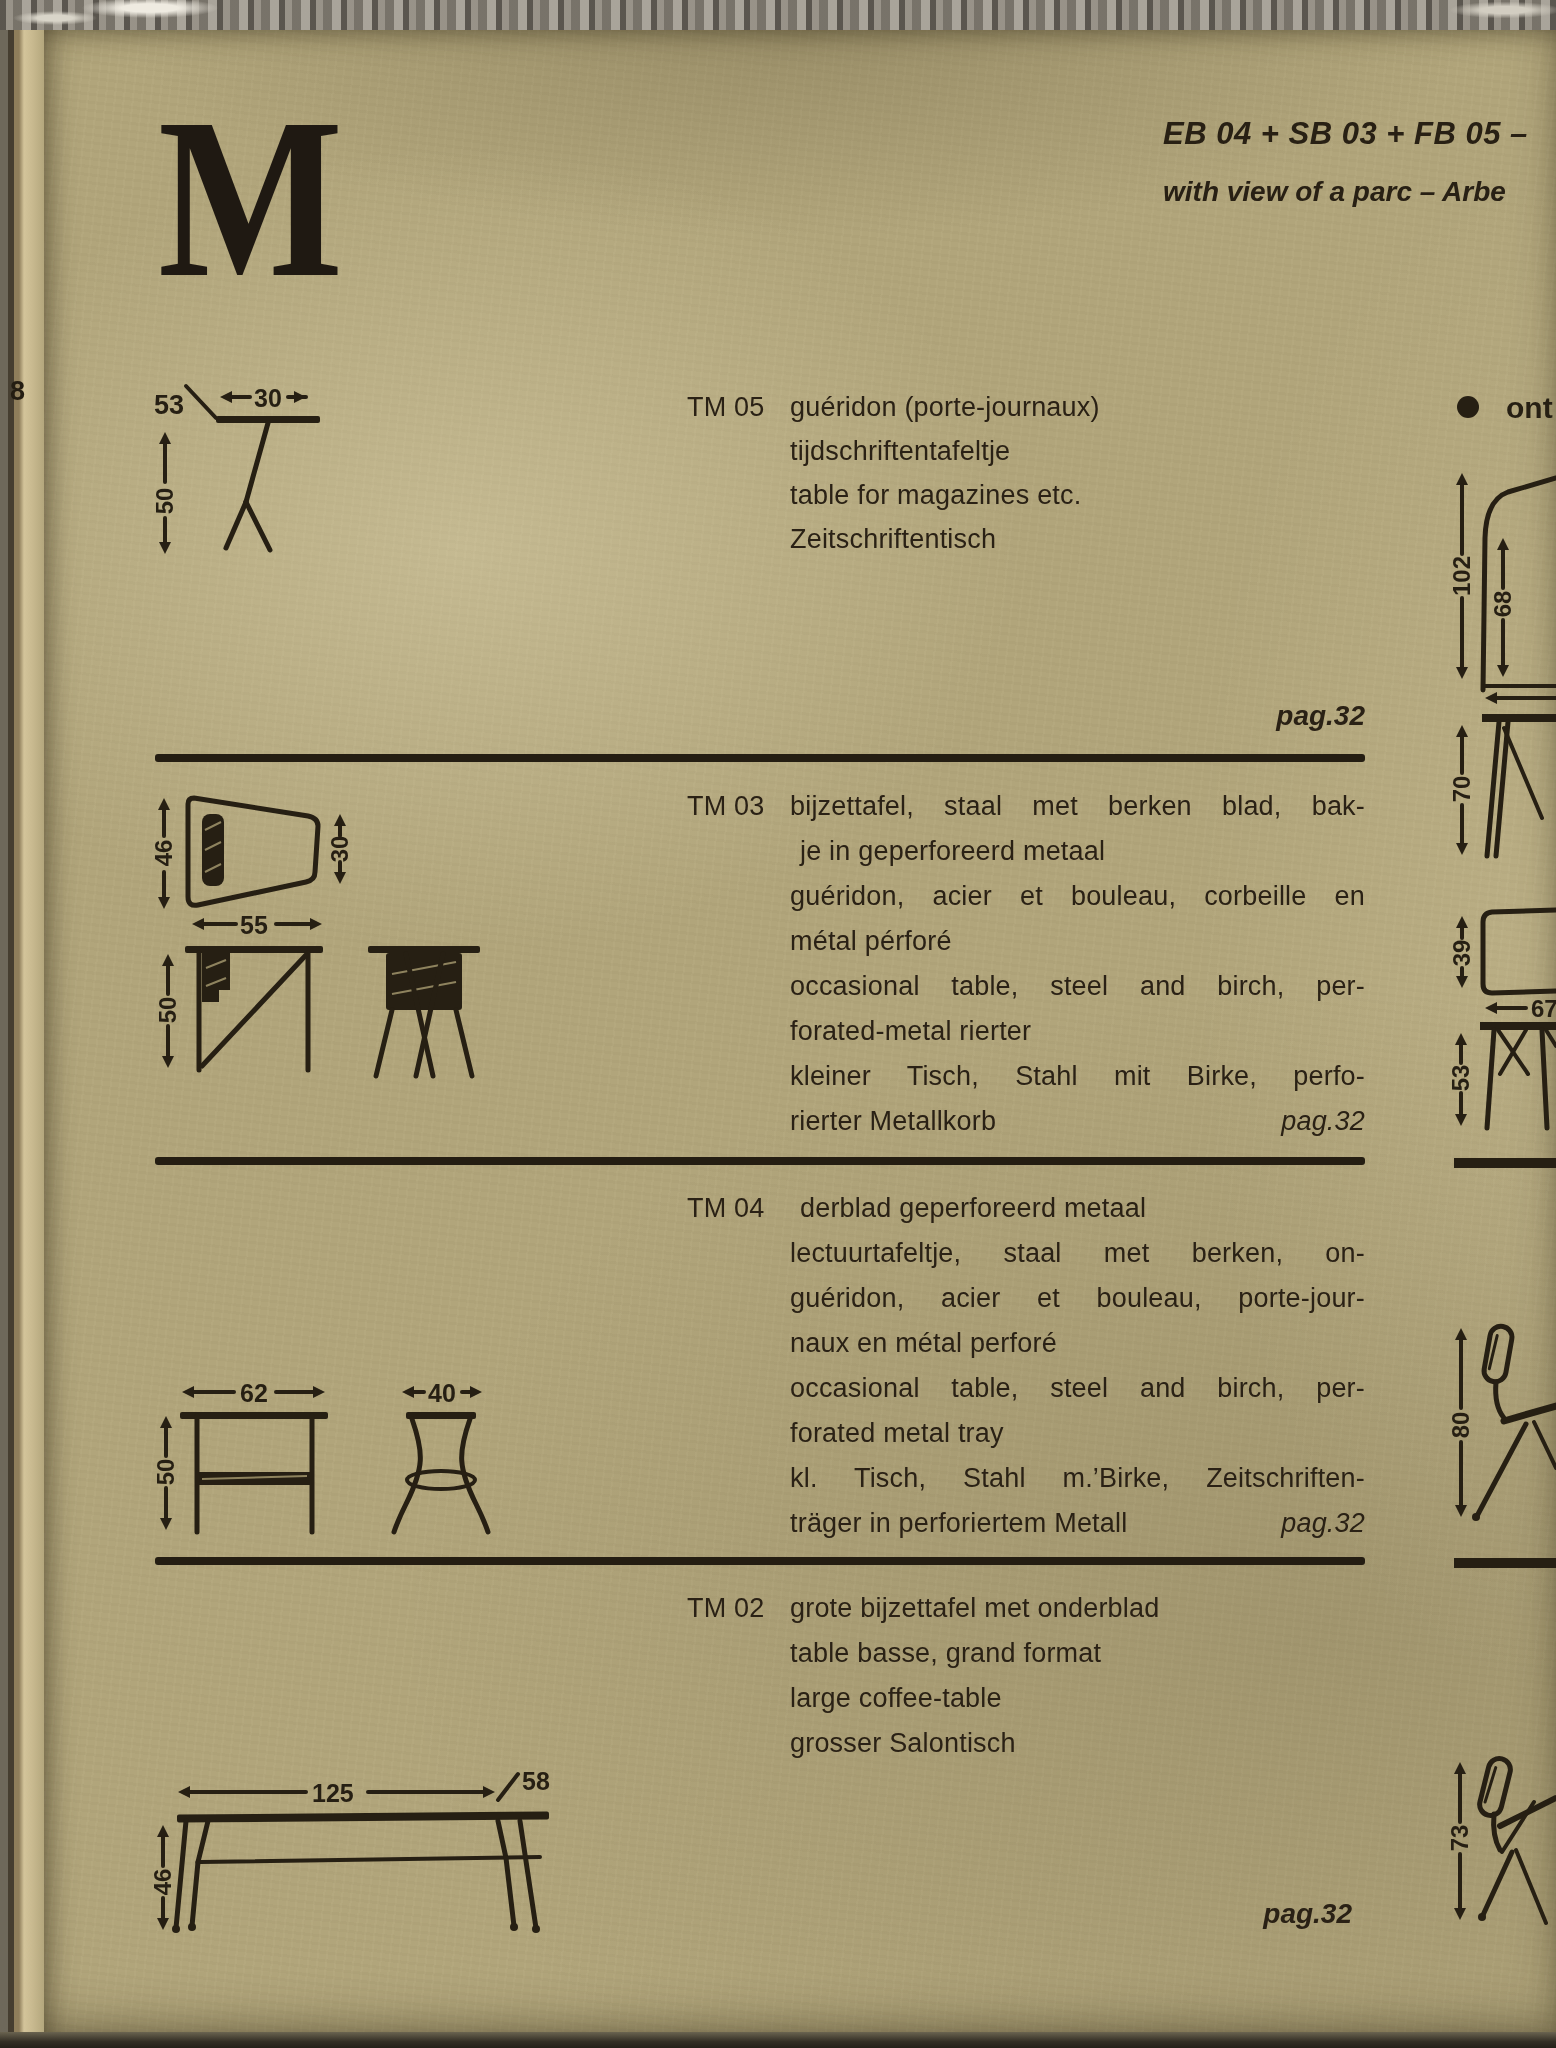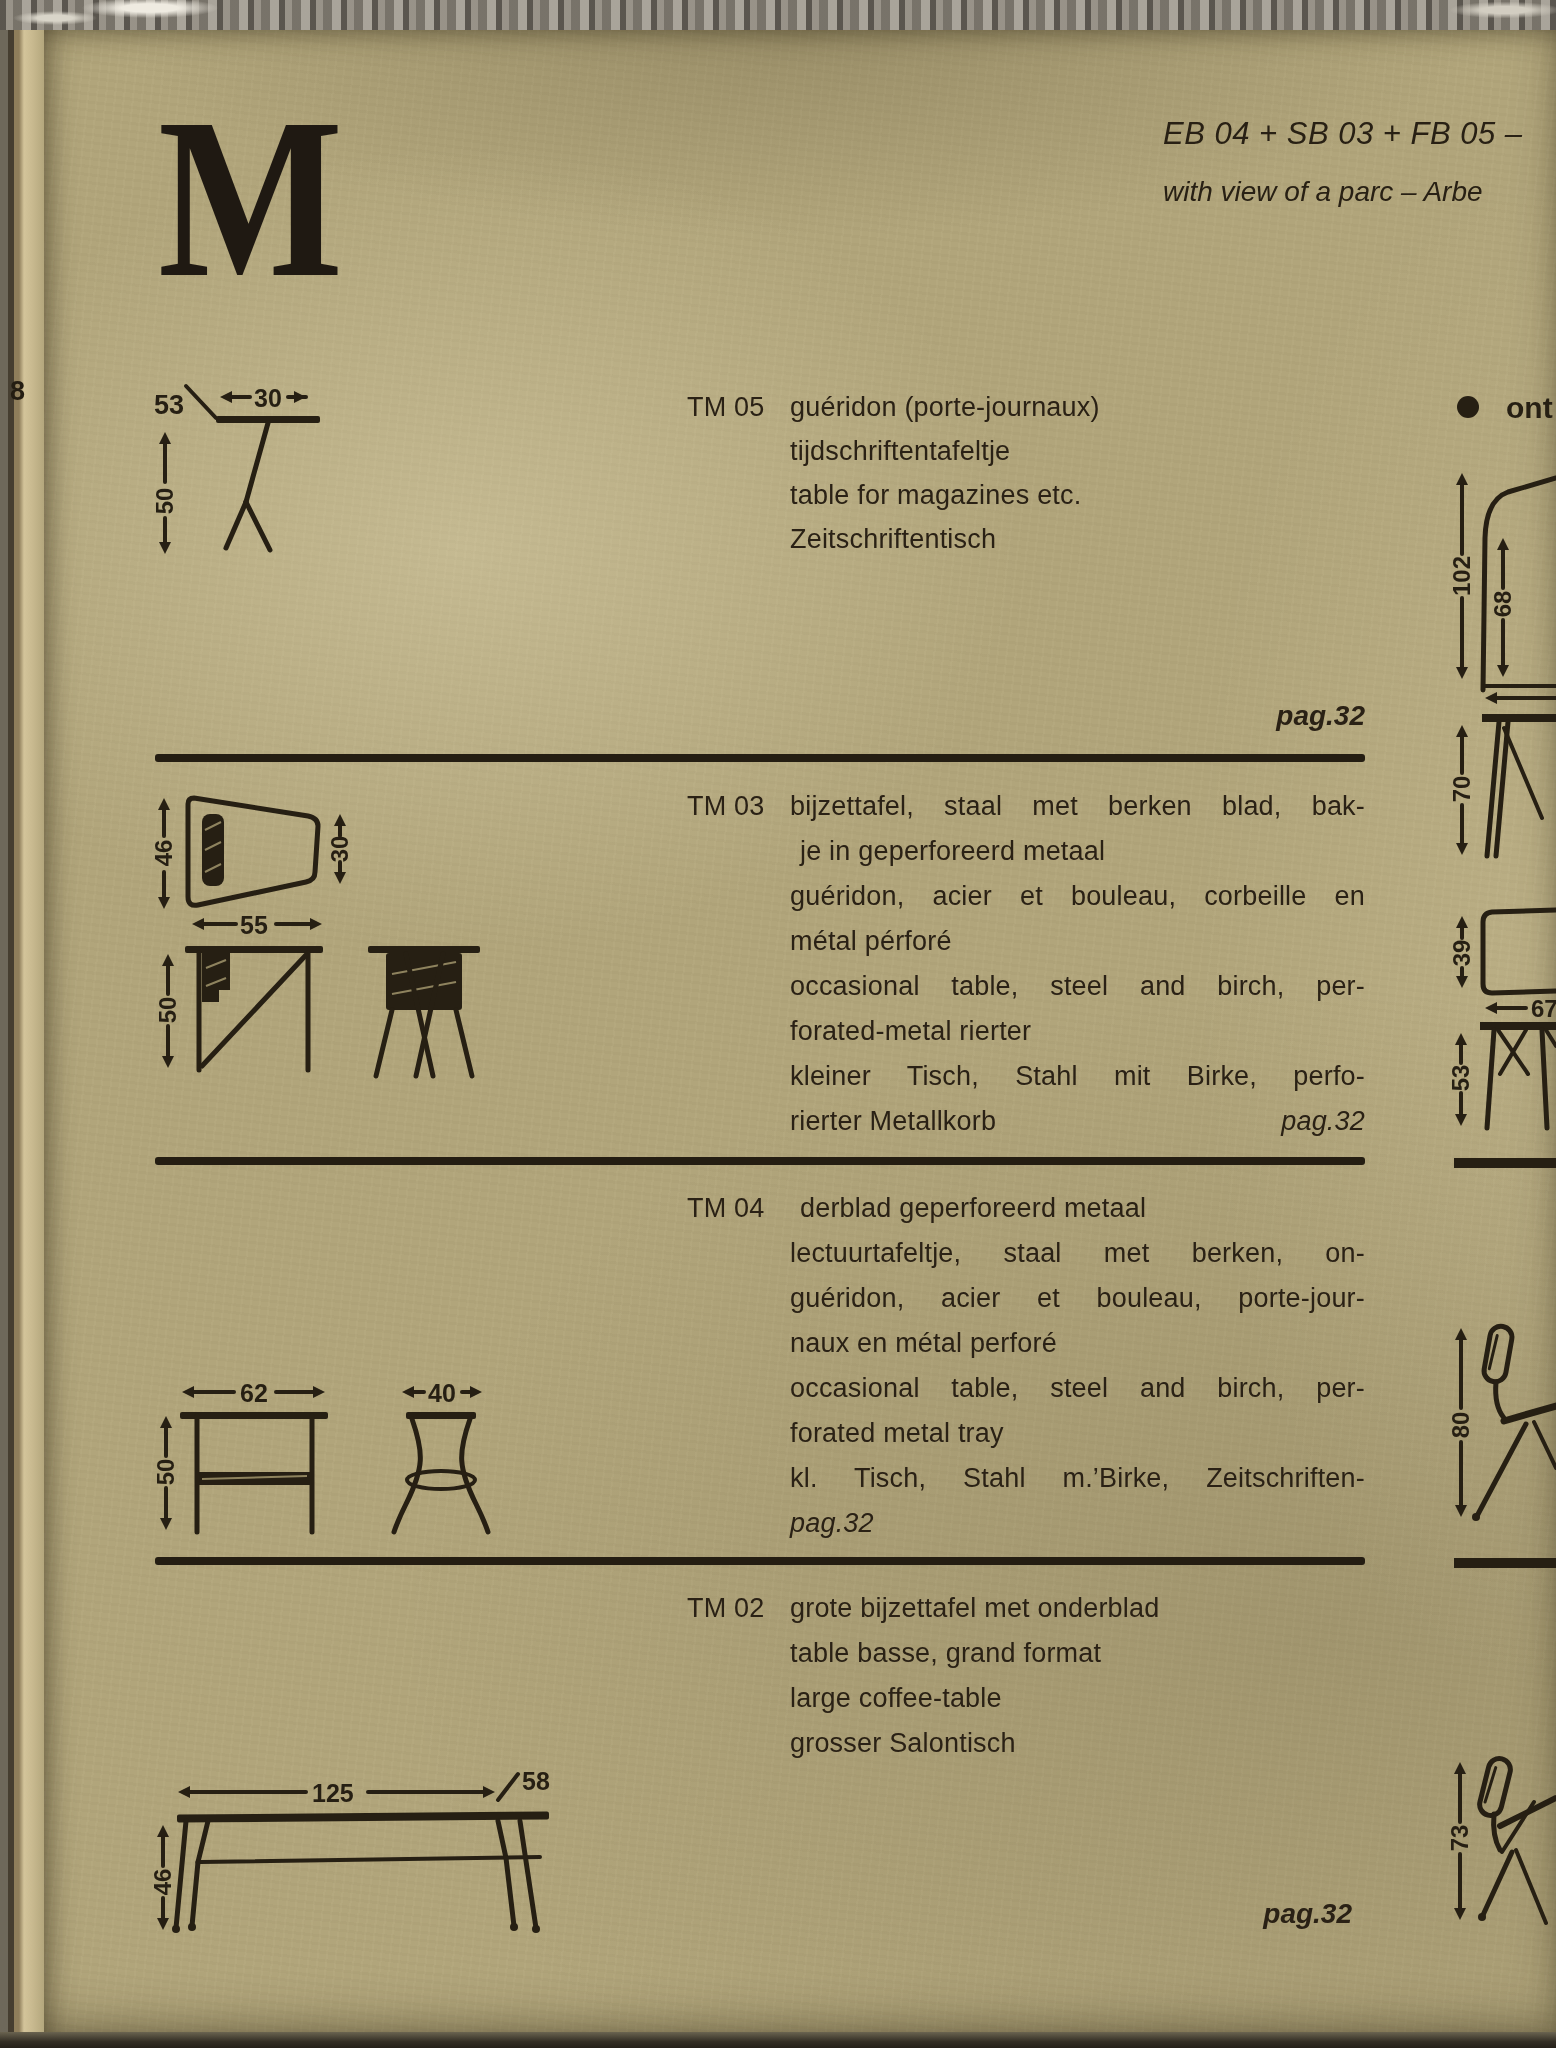--- a/index.html
+++ b/index.html
@@ -27,21 +27,21 @@
       repeating-linear-gradient(7deg,rgba(118,104,68,.05) 0 3px,rgba(0,0,0,0) 3px 8px),
       repeating-linear-gradient(96deg,rgba(236,226,186,.05) 0 2px,rgba(0,0,0,0) 2px 9px);
     box-shadow:inset 20px 0 28px -12px rgba(58,48,28,.5),
                inset 0 16px 30px -12px rgba(50,42,24,.55),
                inset -8px -22px 45px -12px rgba(50,42,24,.35);}
   .letter-m{position:absolute;left:158px;top:84px;font-family:"Liberation Serif",serif;
     font-weight:700;font-size:228px;line-height:1;color:#1f1912;
     transform:scaleX(.86);transform-origin:left top;}
   .pagenum{position:absolute;left:10px;top:376px;font-size:27px;font-weight:700;color:#241d12;}
   .hdr{position:absolute;left:1163px;width:393px;overflow:hidden;white-space:nowrap;
-    font-weight:400;font-style:italic;color:#282014;}
+    font-weight:700;font-style:italic;color:#282014;}
   .hdr.codes{top:116px;font-size:31px;letter-spacing:.5px;}
   .hdr.caption{top:176px;font-size:28px;}
   .divider{position:absolute;left:155px;width:1210px;height:8px;background:#241d12;border-radius:3px;}
   .prod{position:absolute;left:687px;width:678px;color:#2a2115;font-size:27px;
     font-weight:400;line-height:45px;letter-spacing:.2px;}
   .prod .code{position:absolute;left:0;top:0;}
   .prod .desc{margin-left:103px;}
   .line{white-space:nowrap;}
   .jl{white-space:normal;text-align:justify;text-align-last:justify;}
   .flexline{display:flex;justify-content:space-between;white-space:nowrap;align-items:center;}
@@ -194,20 +194,21 @@
     <div class="code">TM 04</div>
     <div class="desc">
       <div class="line" style="padding-left:10px">derblad geperforeerd metaal</div>
       <div class="line jl">lectuurtafeltje, staal met berken, on-</div>
       <div class="line jl">guéridon, acier et bouleau, porte-jour-</div>
       <div class="line">naux en métal perforé</div>
       <div class="line jl">occasional table, steel and birch, per-</div>
       <div class="line">forated metal tray</div>
       <div class="line jl">kl. Tisch, Stahl m.’Birke, Zeitschriften-</div>
       <div class="flexline">
+        <span>träger in perforiertem Metall</span>
         <span class="pag">pag.32</span>
       </div>
     </div>
   </div>
 
   <div class="divider" style="top:1557px"></div>
 
   <svg style="left:140px;top:1758px" width="440" height="200" viewBox="0 0 440 200">
     <polygon class="fil" points="50,28 50,40 38,34"></polygon>
     <line class="strk" x1="50" y1="34" x2="166" y2="34" stroke-width="4"></line>

